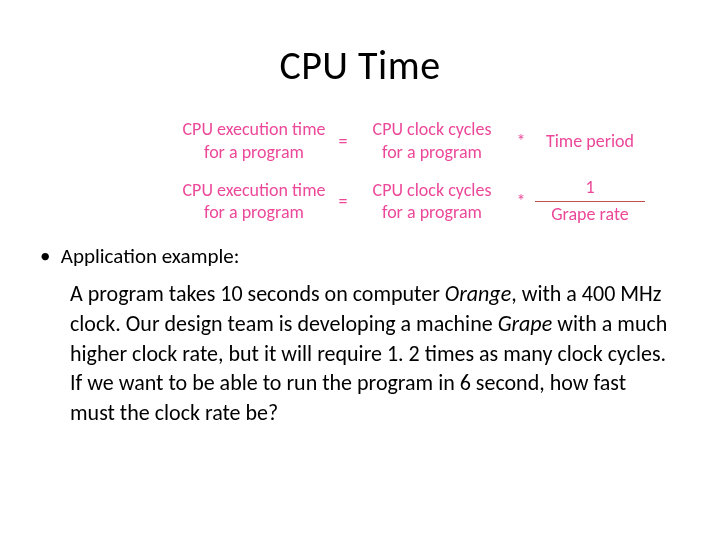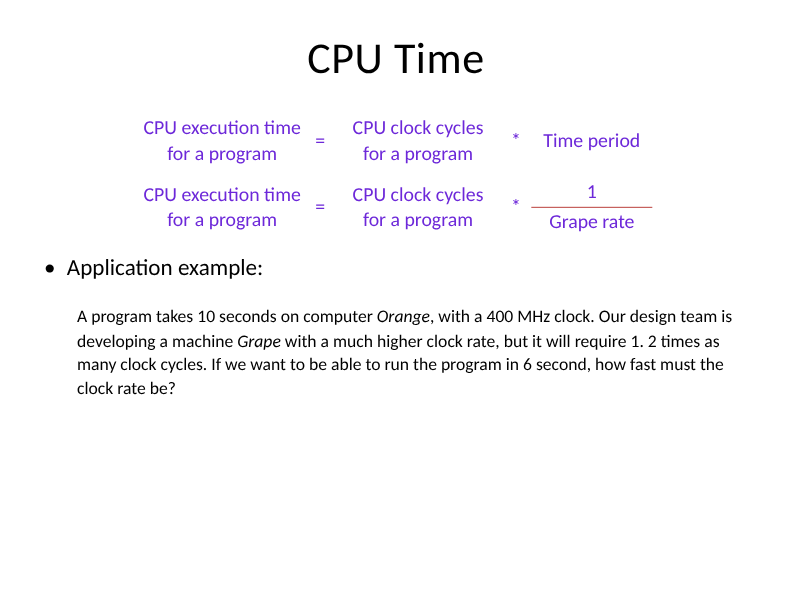--- a/index.html
+++ b/index.html
@@ -8,39 +8,39 @@
     width: 720px;
     height: 540px;
     background: #fff;
     font-family: Calibri, "Segoe UI", Arial, sans-serif;
     color: #000;
   }
   .slide {
     width: 720px;
     height: 540px;
     box-sizing: border-box;
-    padding: 28px 40px 20px 40px;
+    padding: 41px 40px 20px 40px;
     position: relative;
   }
   .title {
     text-align: center;
     font-size: 40px;
     font-weight: 400;
     margin: 0 0 28px 0;
     letter-spacing: 0.5px;
   }
   .eq-block {
     margin: 0 auto 14px auto;
     width: 580px;
   }
   .eq-row {
     display: flex;
     align-items: center;
-    justify-content: center;
-    color: #6d28d9;
+    justify-content: flex-end;
+    color: #ec4899;
     margin-bottom: 14px;
     font-size: 18px;
   }
   .eq-term {
     text-align: center;
     line-height: 1.25;
     min-width: 160px;
   }
   .eq-sym {
     text-align: center;
@@ -60,28 +60,28 @@
   .eq-frac .den {
     padding-top: 2px;
     line-height: 1.2;
   }
   .right-col {
     min-width: 120px;
     text-align: center;
   }
   .bullet-line {
     font-size: 21px;
-    margin: 18px 0 22px 0;
+    margin: 18px 0 10px 0;
   }
   .bullet-dot {
     display: inline-block;
     width: 16px;
   }
   .body-text {
-    font-size: 16px;
+    font-size: 22px;
     line-height: 1.35;
     margin-left: 30px;
     margin-right: 10px;
   }
   .ital { font-style: italic; }
 </style>
 </head>
 <body>
 
 <div class="slide">

